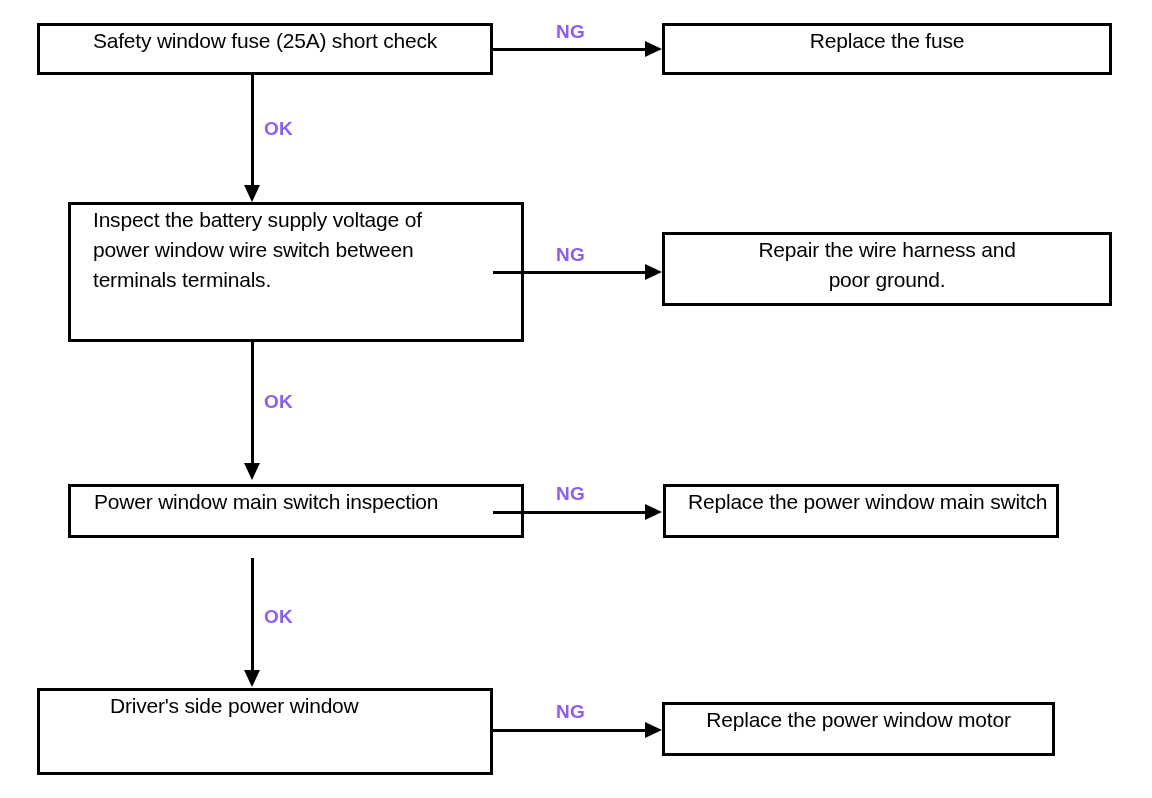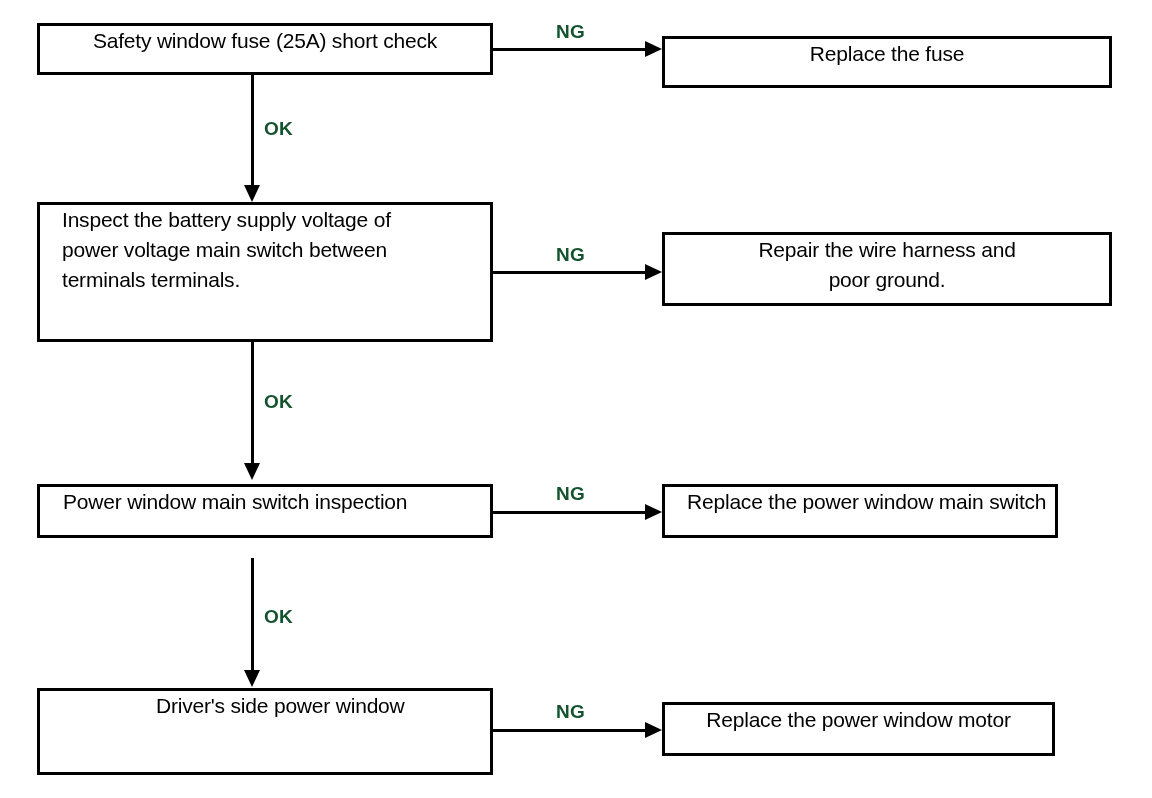--- a/index.html
+++ b/index.html
@@ -26,22 +26,22 @@
     color: #000000;
     font-size: 21px;
     line-height: 30px;
     font-weight: 400;
     letter-spacing: -0.2px;
   }
   .node .line {
     white-space: pre;
   }
   .align-center { align-items: center; text-align: center; }
-  .align-left   { align-items: flex-start; text-align: left; padding-left: 22px; }
-  .align-indent { align-items: flex-start; text-align: left; padding-left: 116px; }
+  .align-left   { align-items: flex-start; text-align: left; padding-left: 22px; margin-left: 31px; }
+  .align-indent { align-items: flex-start; text-align: left; padding-left: 70px; }
 
   
   .edge-h {
     position: absolute;
     height: 3px;
     background: #000000;
   }
   .edge-v {
     position: absolute;
     width: 3px;
@@ -60,49 +60,49 @@
     width: 0;
     height: 0;
     border-left: 8px solid transparent;
     border-right: 8px solid transparent;
     border-top: 17px solid #000000;
   }
   .edge-label {
     position: absolute;
     font-size: 19px;
     font-weight: bold;
-    color: #14532d;
+    color: #8b5cf6;
     letter-spacing: 0.3px;
     white-space: pre;
   }
 </style>
 </head>
 <body>
 
 <div id="page">
 
   <div class="node align-center" style="left:37px; top:23px; width:456px; height:52px;">
     <span class="line">Safety window fuse (25A) short check</span>
   </div>
 
   <div class="edge-h" style="left:493px; top:48px; width:152px;"></div>
   <div class="arrow-right" style="left:645px; top:41px;"></div>
   <div class="edge-label" style="left:556px; top:21px;">NG</div>
 
-  <div class="node align-center" style="left:662px; top:36px; width:450px; height:52px;">
+  <div class="node align-center" style="left:662px; top:23px; width:450px; height:52px;">
     <span class="line">Replace the fuse</span>
   </div>
 
   <div class="edge-v" style="left:251px; top:75px; height:110px;"></div>
   <div class="arrow-down" style="left:244px; top:185px;"></div>
   <div class="edge-label" style="left:264px; top:118px;">OK</div>
 
   <div class="node align-left" style="left:37px; top:202px; width:456px; height:140px;">
     <span class="line">Inspect the battery supply voltage of</span>
-    <span class="line">power voltage main switch between</span>
+    <span class="line">power window wire switch between</span>
     <span class="line">terminals terminals.</span>
   </div>
 
   <div class="edge-h" style="left:493px; top:271px; width:152px;"></div>
   <div class="arrow-right" style="left:645px; top:264px;"></div>
   <div class="edge-label" style="left:556px; top:244px;">NG</div>
 
   <div class="node align-center" style="left:662px; top:232px; width:450px; height:74px;">
     <span class="line">Repair the wire harness and</span>
     <span class="line">poor ground.</span>
@@ -113,21 +113,21 @@
   <div class="edge-label" style="left:264px; top:391px;">OK</div>
 
   <div class="node align-left" style="left:37px; top:484px; width:456px; height:54px;padding-left:23px;">
     <span class="line">Power window main switch inspection</span>
   </div>
 
   <div class="edge-h" style="left:493px; top:511px; width:152px;"></div>
   <div class="arrow-right" style="left:645px; top:504px;"></div>
   <div class="edge-label" style="left:556px; top:483px;">NG</div>
 
-  <div class="node align-left" style="left:662px; top:484px; width:396px; height:54px;">
+  <div class="node align-left" style="left:632px; top:484px; width:396px; height:54px;">
     <span class="line">Replace the power window main switch</span>
   </div>
 
   <div class="edge-v" style="left:251px; top:558px; height:112px;"></div>
   <div class="arrow-down" style="left:244px; top:670px;"></div>
   <div class="edge-label" style="left:264px; top:606px;">OK</div>
 
   <div class="node align-indent" style="left:37px; top:688px; width:456px; height:87px;">
     <span class="line">Driver's side power window</span>
   </div>

